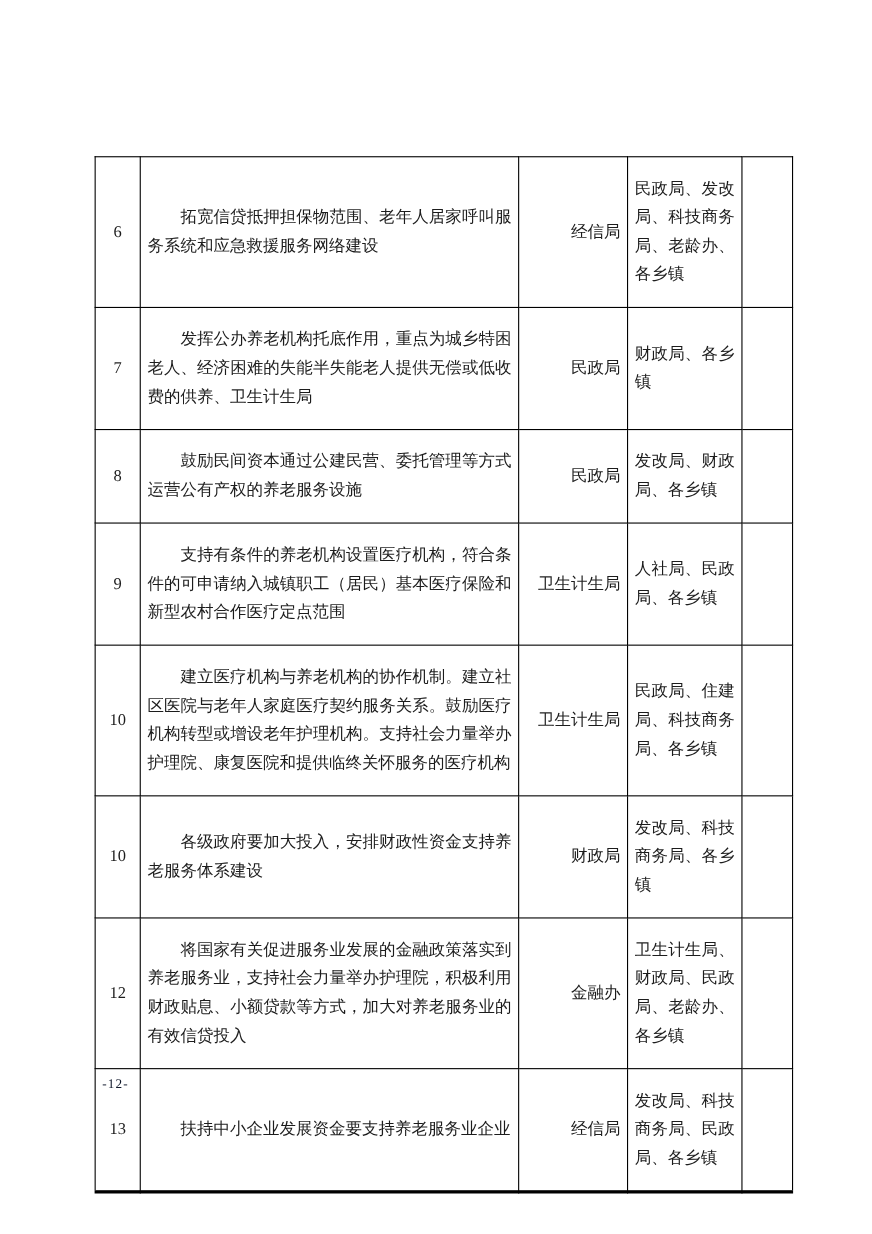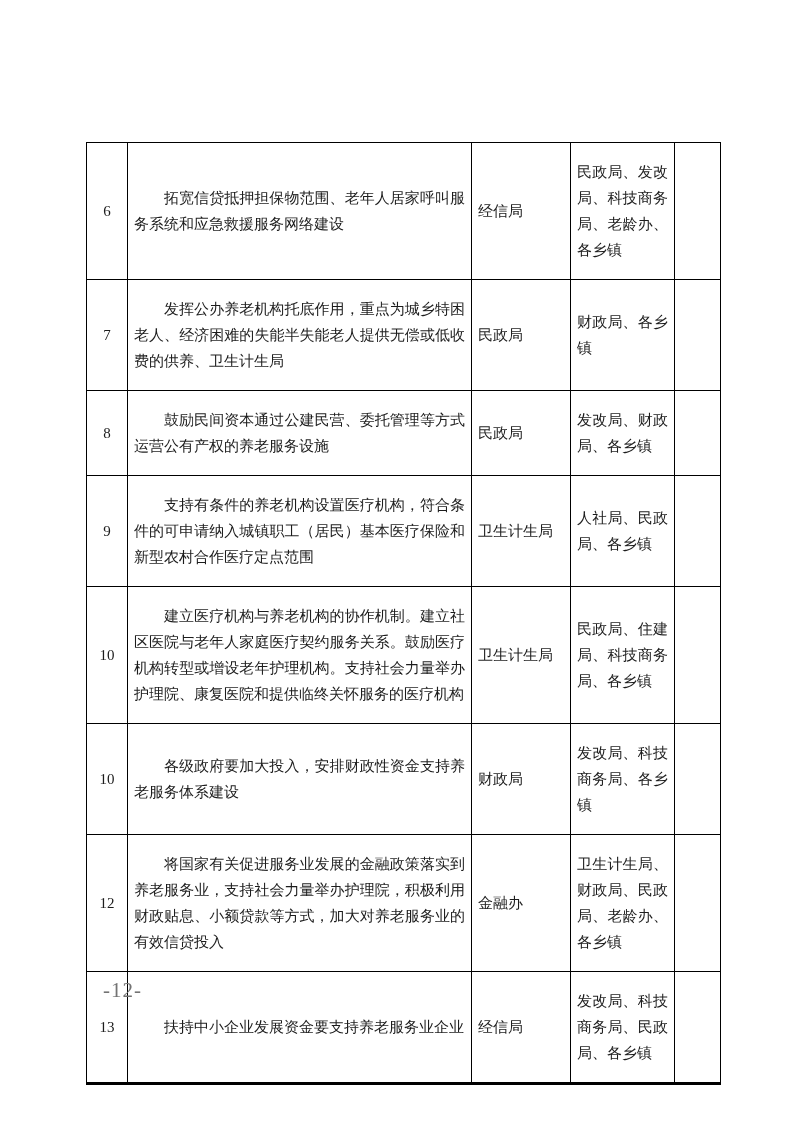--- a/index.html
+++ b/index.html
@@ -38,35 +38,35 @@
     font-size: 17px;
     padding: 0 2px;
   }
   td.task {
     text-align: justify;
     text-justify: inter-ideograph;
     text-indent: 2em;
     padding: 4px 7px;
   }
   td.responsible {
-    text-align: left;
+    text-align: right;
     padding: 0 2px;
   }
   td.cooperating {
     text-align: justify;
     text-justify: inter-ideograph;
     padding: 4px 9px;
   }
   td.remark { padding: 0; }
   .page-number {
     position: absolute;
-    left: 103px; top: 978px;
-    font-size: 21px;
+    left: 93px; top: 978px;
+    font-size: 12px;
     letter-spacing: 1px;
-    color: #737373;
+    color: #0f172a;
   }
 </style>
 </head>
 <body>
 
 <div class="page">
 
   <table class="doc-table">
     <colgroup>
       <col style="width:41px">

